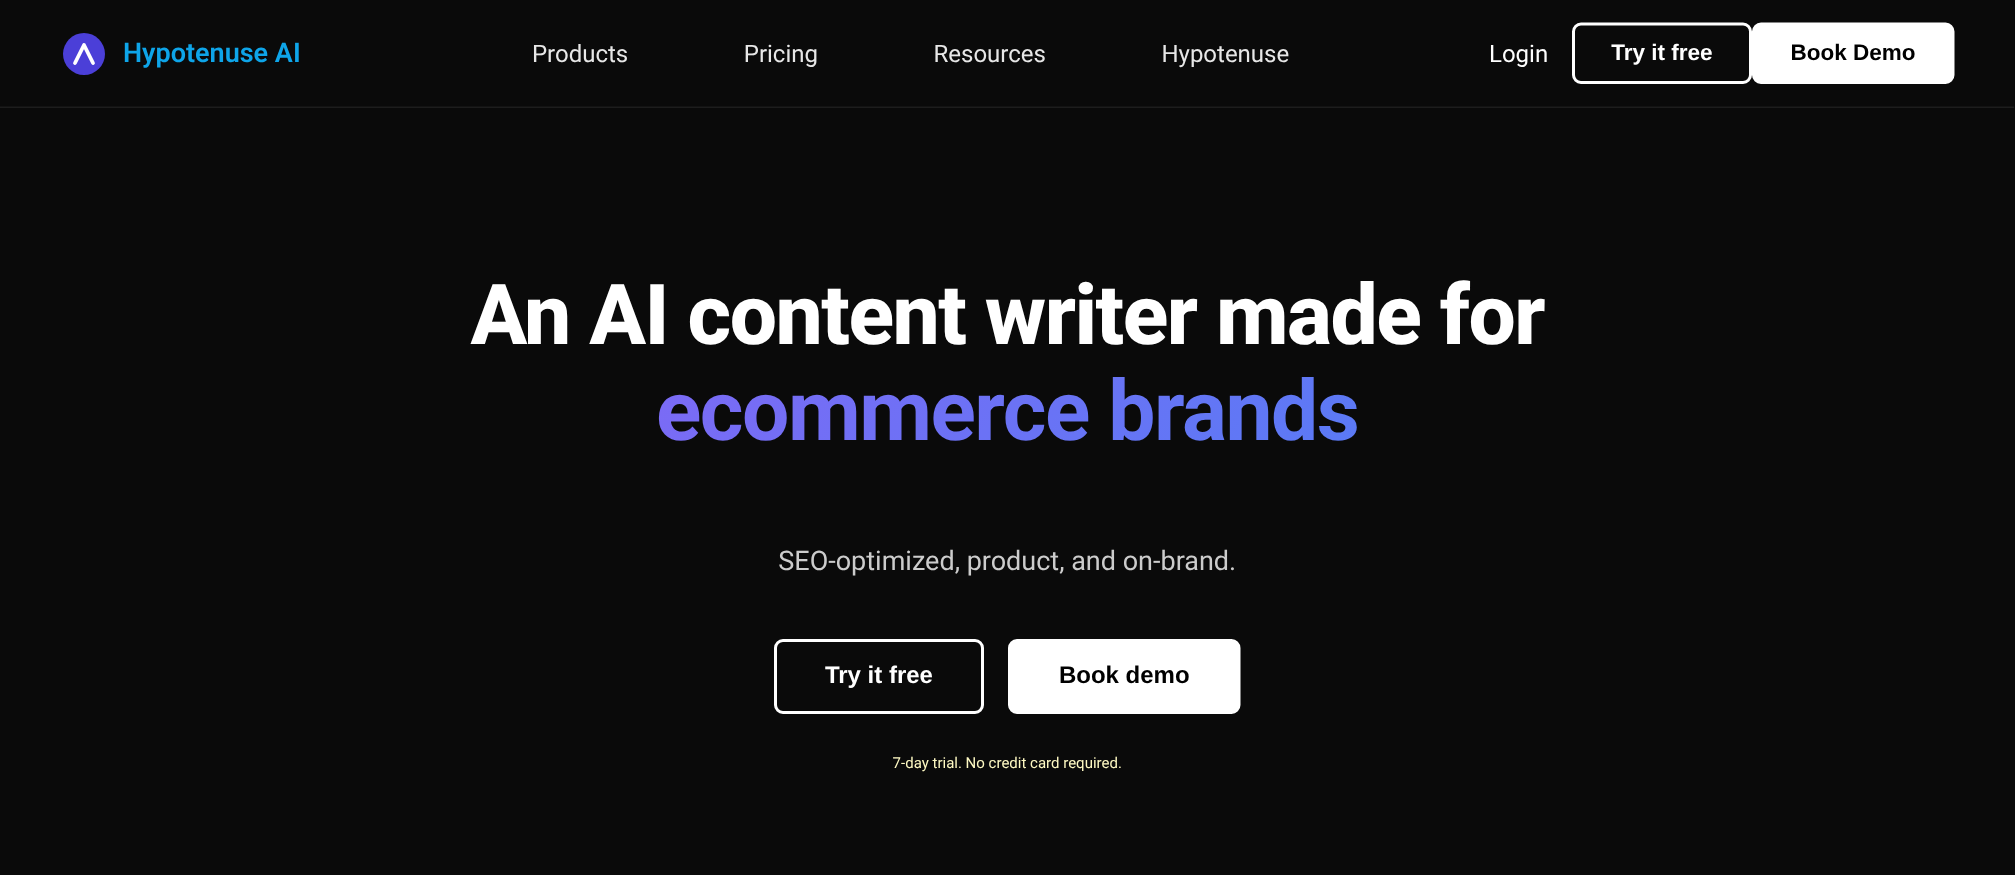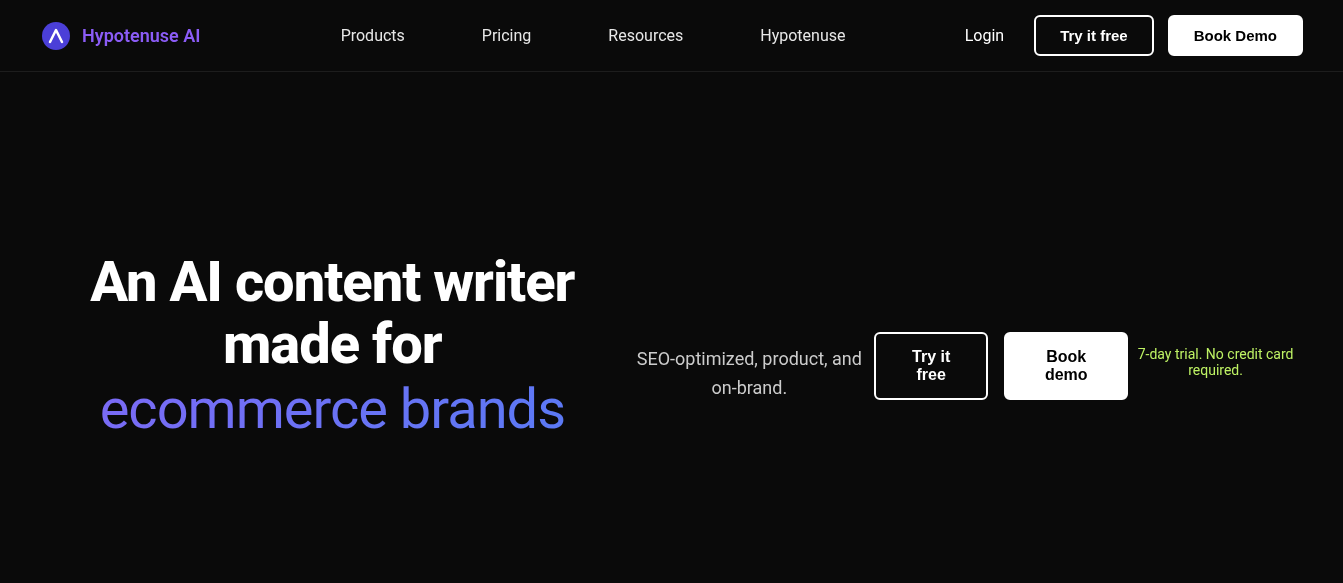--- a/index.html
+++ b/index.html
@@ -36,21 +36,21 @@
     }
 
     .logo-icon {
       width: 32px;
       height: 32px;
     }
 
     .nav-logo-text {
       font-size: 18px;
       font-weight: 600;
-      color: #8b5cf6;
+      color: #0ea5e9;
       white-space: nowrap;
     }
 
     .nav-links {
       display: flex;
       align-items: center;
       gap: 40px;
       flex: 1;
       justify-content: center;
     }
@@ -59,21 +59,20 @@
       font-size: 16px;
       color: #ffffff;
       cursor: pointer;
       opacity: 0.9;
       margin-left: 37px;
     }
 
     .nav-actions {
       display: flex;
       align-items: center;
-      gap: 14px;
     }
 
     .nav-login {
       font-size: 16px;
       color: #ffffff;
       cursor: pointer;
       padding: 8px 16px;
     }
 
     .btn-try-free-nav {
@@ -96,39 +95,39 @@
       font-size: 15px;
       font-weight: 600;
       border-radius: 6px;
       cursor: pointer;
       white-space: nowrap;
     }
 
     
     .hero {
       display: flex;
-      flex-direction: row;
+      flex-direction: column;
       align-items: center;
       justify-content: center;
       text-align: center;
       padding: 60px 40px 20px;
       height: calc(583px - 72px);
     }
 
     .hero-title-line1 {
       font-size: 56px;
       font-weight: 800;
       color: #ffffff;
       line-height: 1.1;
       letter-spacing: -1px;
     }
 
     .hero-title-line2 {
       font-size: 56px;
-      font-weight: 400;
+      font-weight: 700;
       color: #6b5ce7;
       line-height: 1.2;
       letter-spacing: -1px;
       background: linear-gradient(135deg, #7c6af5, #5a7af5);
       -webkit-background-clip: text;
       -webkit-text-fill-color: transparent;
       background-clip: text;
     }
 
     .hero-subtitle {
@@ -161,22 +160,22 @@
       border: 2px solid #ffffff;
       background: #ffffff;
       color: #000000;
       font-size: 16px;
       font-weight: 600;
       border-radius: 6px;
       cursor: pointer;
     }
 
     .hero-trial-text {
-      font-size: 14px;
-      color: #bef264;
+      font-size: 10px;
+      color: #fef9c3;
       margin-top: 28px;
     }
   </style>
 </head>
 <body>
 
 <nav>
   <div class="nav-logo">
     <svg class="logo-icon" viewBox="0 0 32 32" fill="none" xmlns="http://www.w3.org/2000/svg">
       <circle cx="16" cy="16" r="14" fill="#4B3FD8"></circle>

